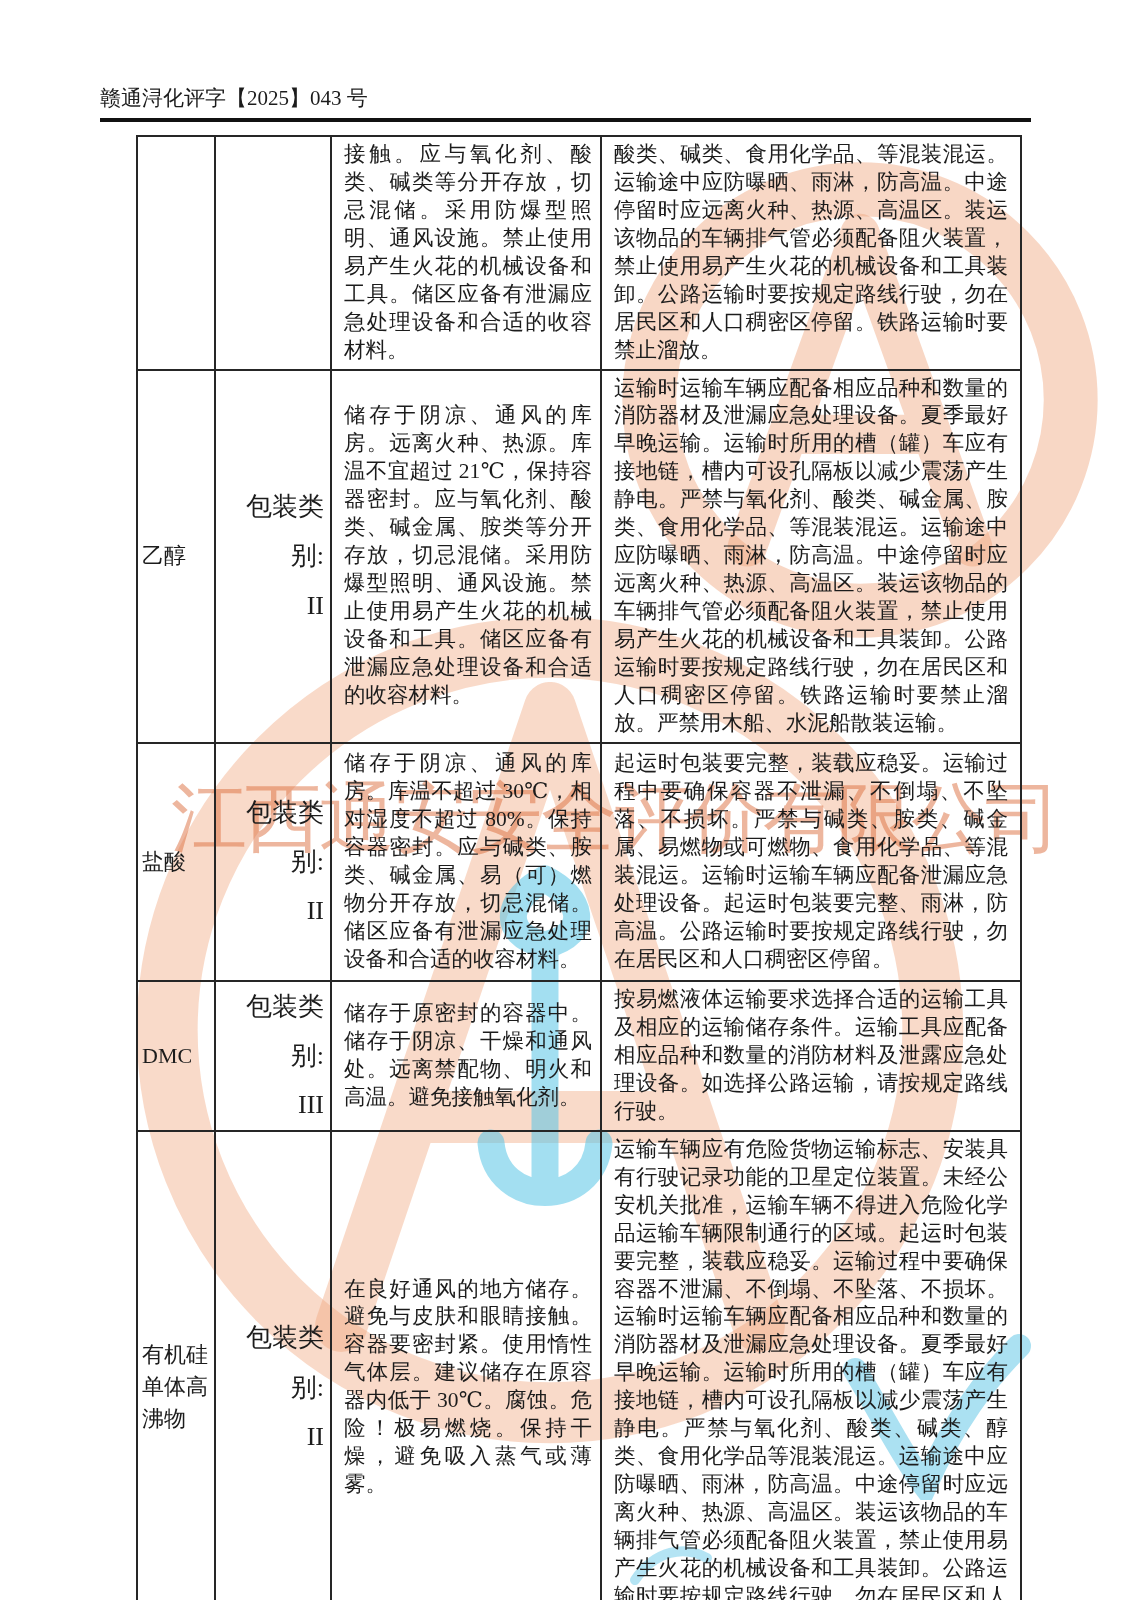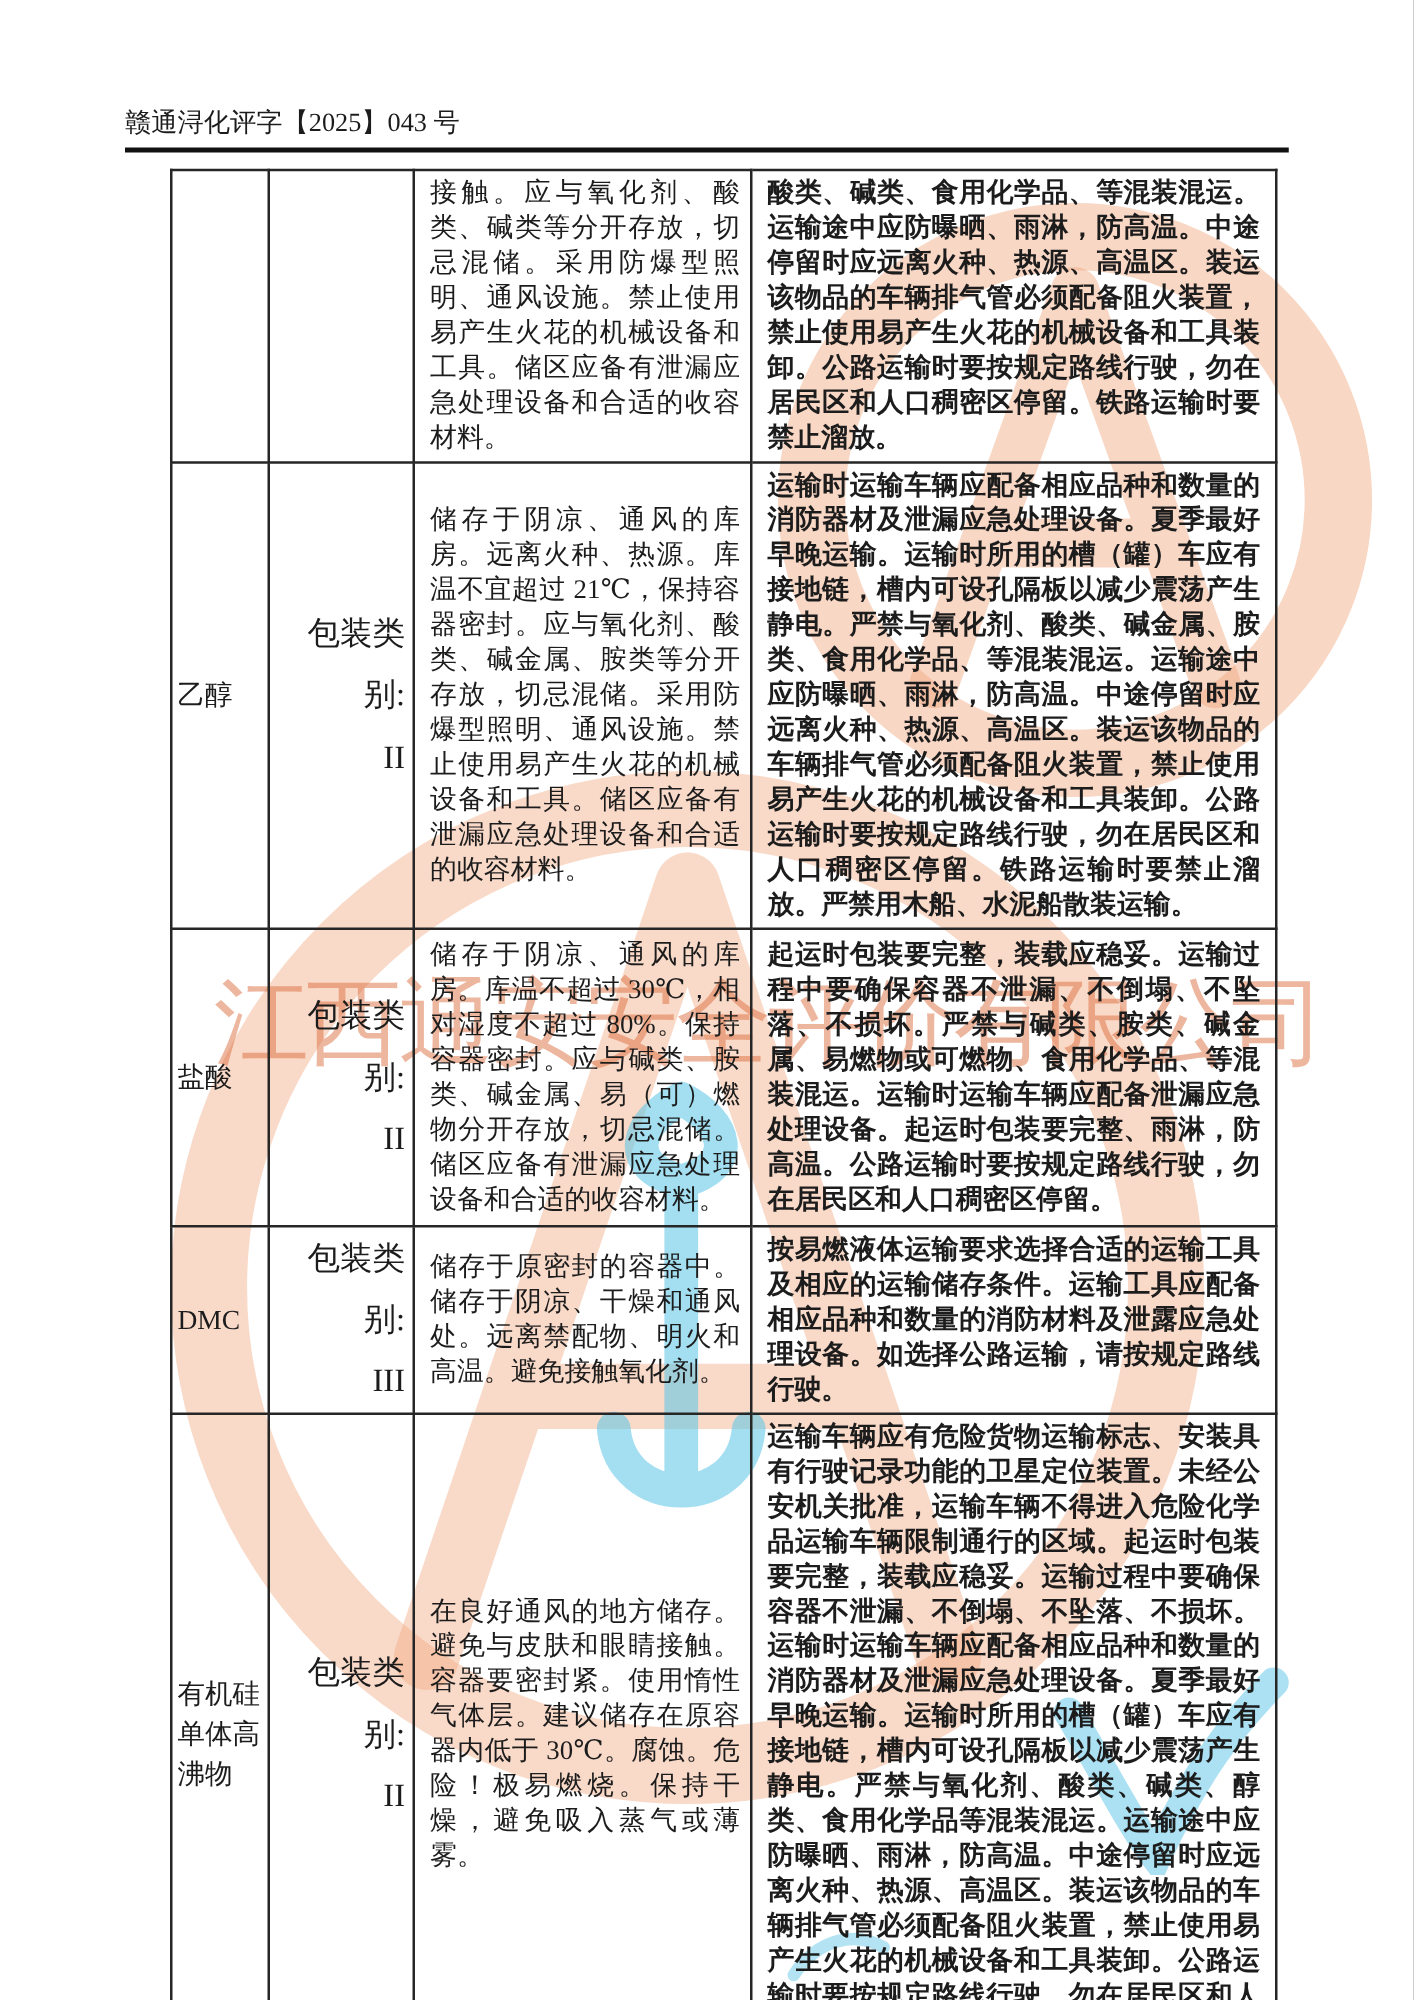--- a/index.html
+++ b/index.html
@@ -47,21 +47,21 @@
     background:transparent;
   }
   table.main td{
     border:2px solid #262626;
     vertical-align:middle;
     overflow:hidden;
   }
   .c-name{text-align:left;font-size:22px;line-height:1.45;padding:0 4px;}
   .c-pack{text-align:right;font-size:26px;line-height:1.9;padding:0 6px;}
   .c-store{font-size:21.5px;line-height:1.3;padding:4px 8px 4px 12px;text-align:justify;}
-  .c-trans{font-size:21.5px;line-height:1.3;padding:4px 12px;text-align:justify;font-weight:bold;}
+  .c-trans{font-size:21.5px;line-height:1.3;padding:4px 12px;text-align:justify;}
   tr.r0 td{height:196px;}
   tr.r0 .c-store,tr.r0 .c-trans{vertical-align:top;}
   tr.r1 td{height:330px;}
   tr.r2 td{height:228px;border-radius:16px;}
   tr.r3 td{height:111px;}
   tr.r3 .c-store,tr.r3 .c-trans{padding-top:2px;padding-bottom:2px;}
   tr.r4 td{height:456px;}
 </style>
 </head>
 <body>

